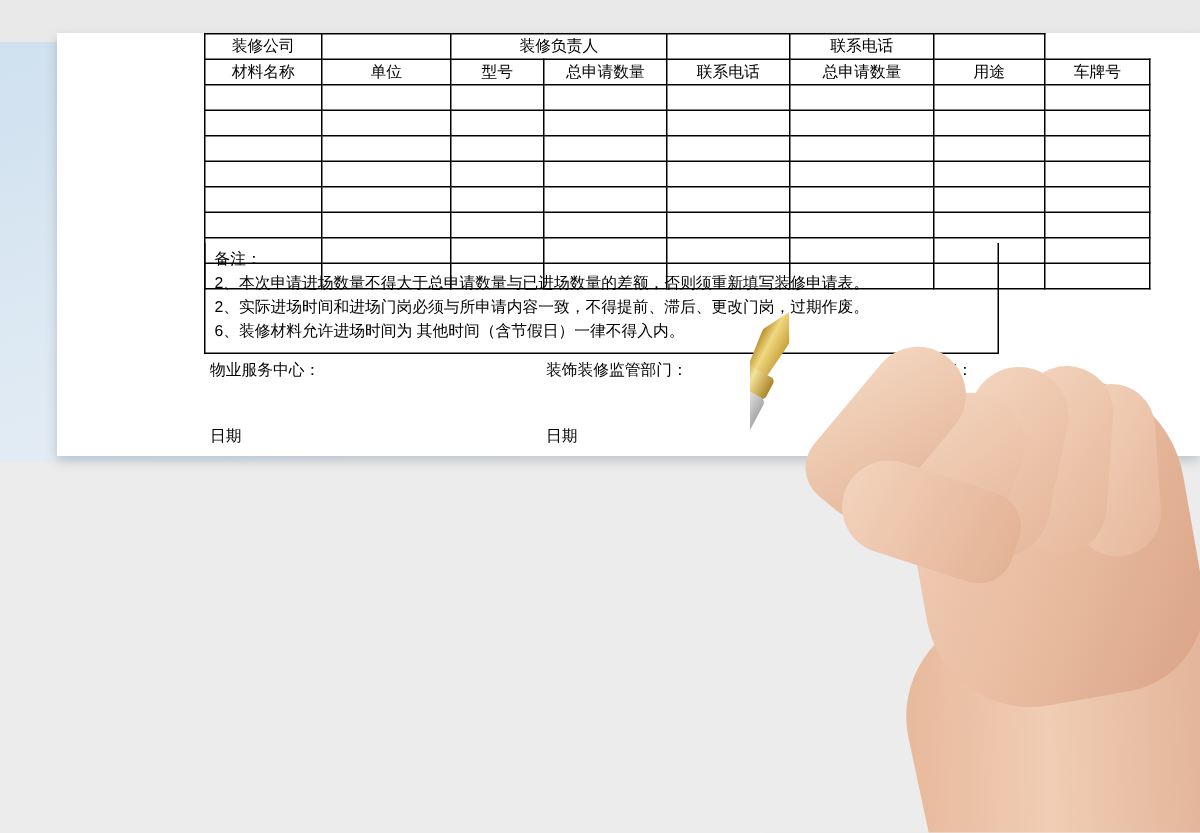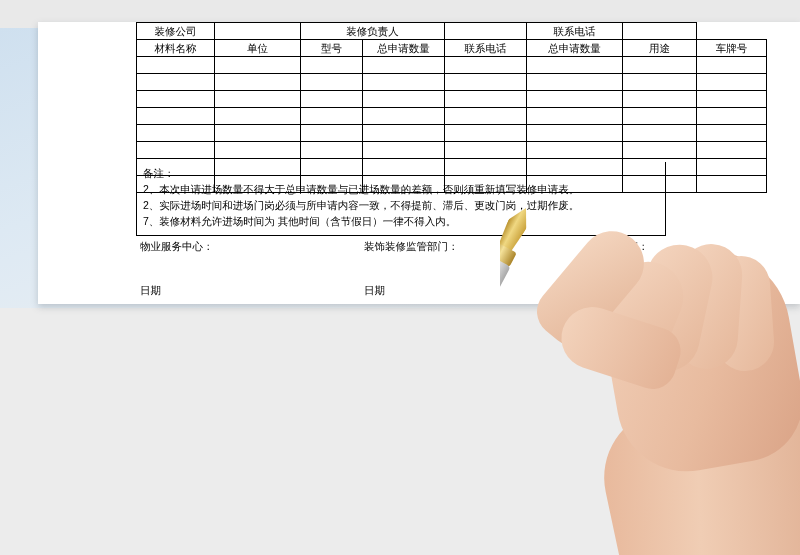--- a/index.html
+++ b/index.html
@@ -306,21 +306,21 @@
               <td></td>
               <td></td>
             </tr>
           </tbody>
       </table>
 
       <div class="notes">
         <div>备注：</div>
         <div>2、本次申请进场数量不得大于总申请数量与已进场数量的差额，否则须重新填写装修申请表。</div>
         <div>2、实际进场时间和进场门岗必须与所申请内容一致，不得提前、滞后、更改门岗，过期作废。</div>
-        <div>7、装修材料允许进场时间为                        其他时间（含节假日）一律不得入内。</div>
+        <div>6、装修材料允许进场时间为                        其他时间（含节假日）一律不得入内。</div>
       </div>
 
       <div class="sig-row" style="top:218px;">
         <span class="c" style="left:4px;">物业服务中心：</span>
         <span class="c" style="left:228px;">装饰装修监管部门：</span>
         <span class="c" style="left:460px;">门岗检查：</span>
       </div>
 
       <div class="sig-row" style="top:262px;">
         <span class="c" style="left:4px;">日期</span>

